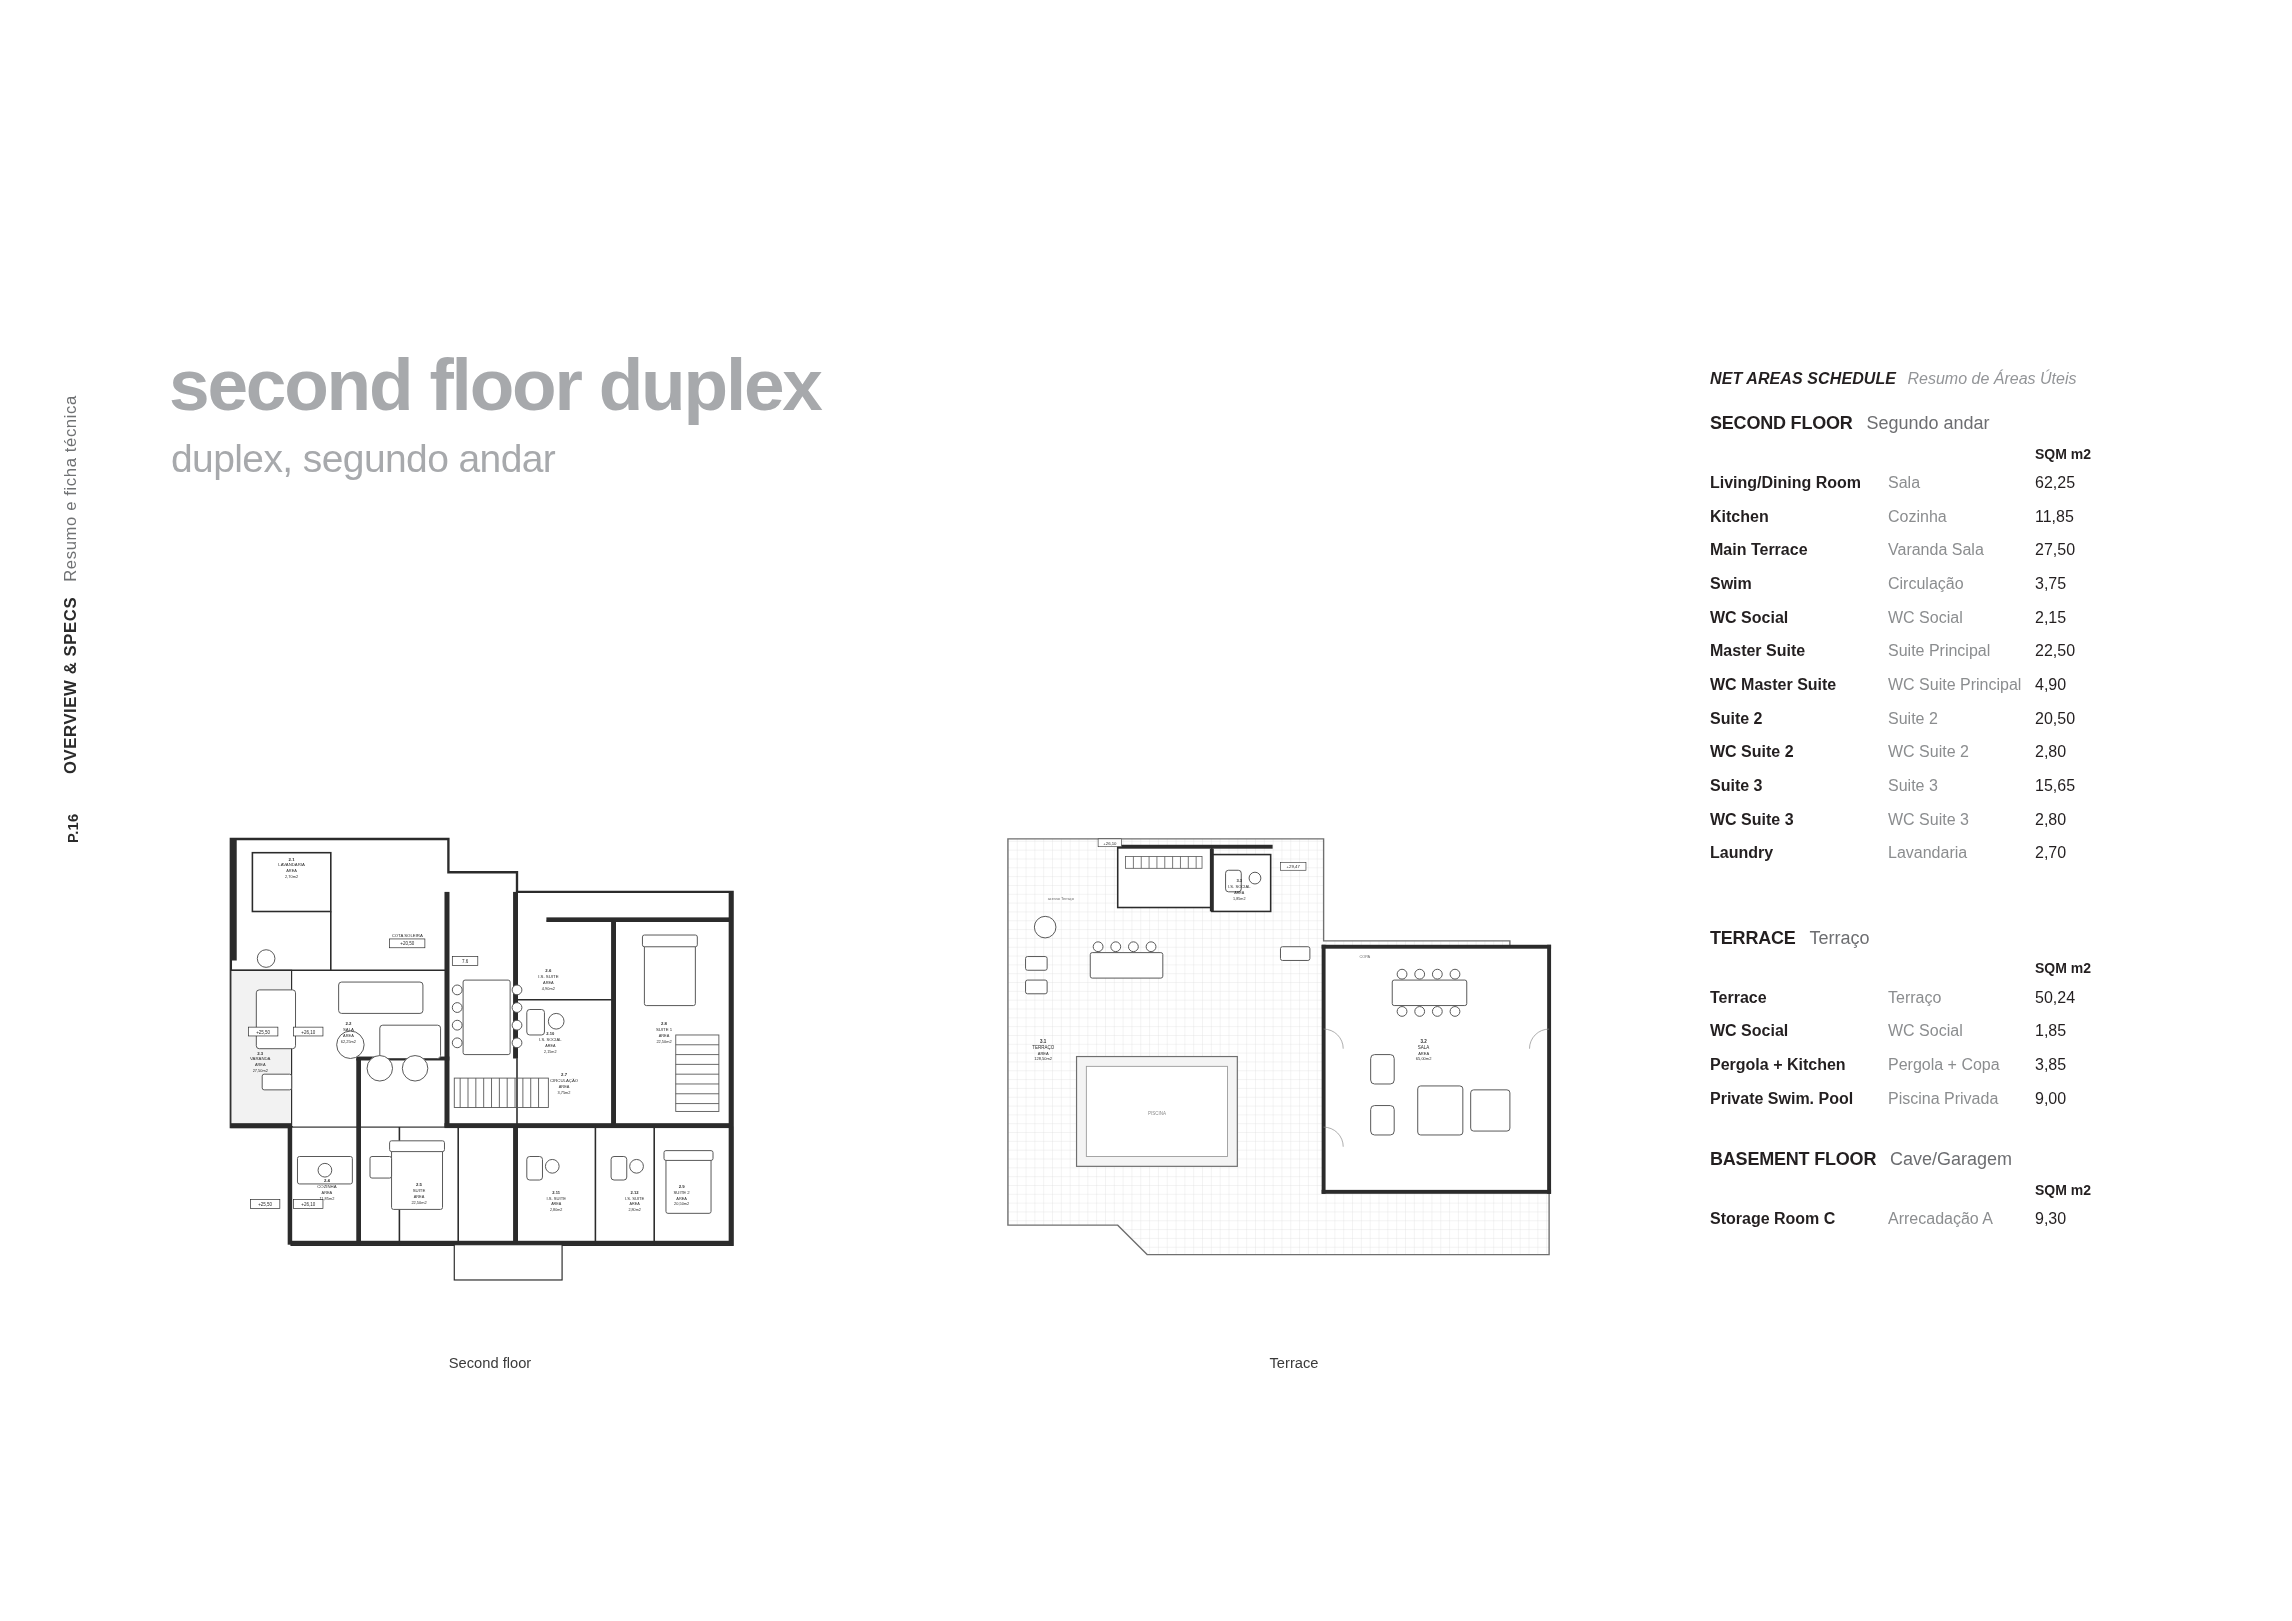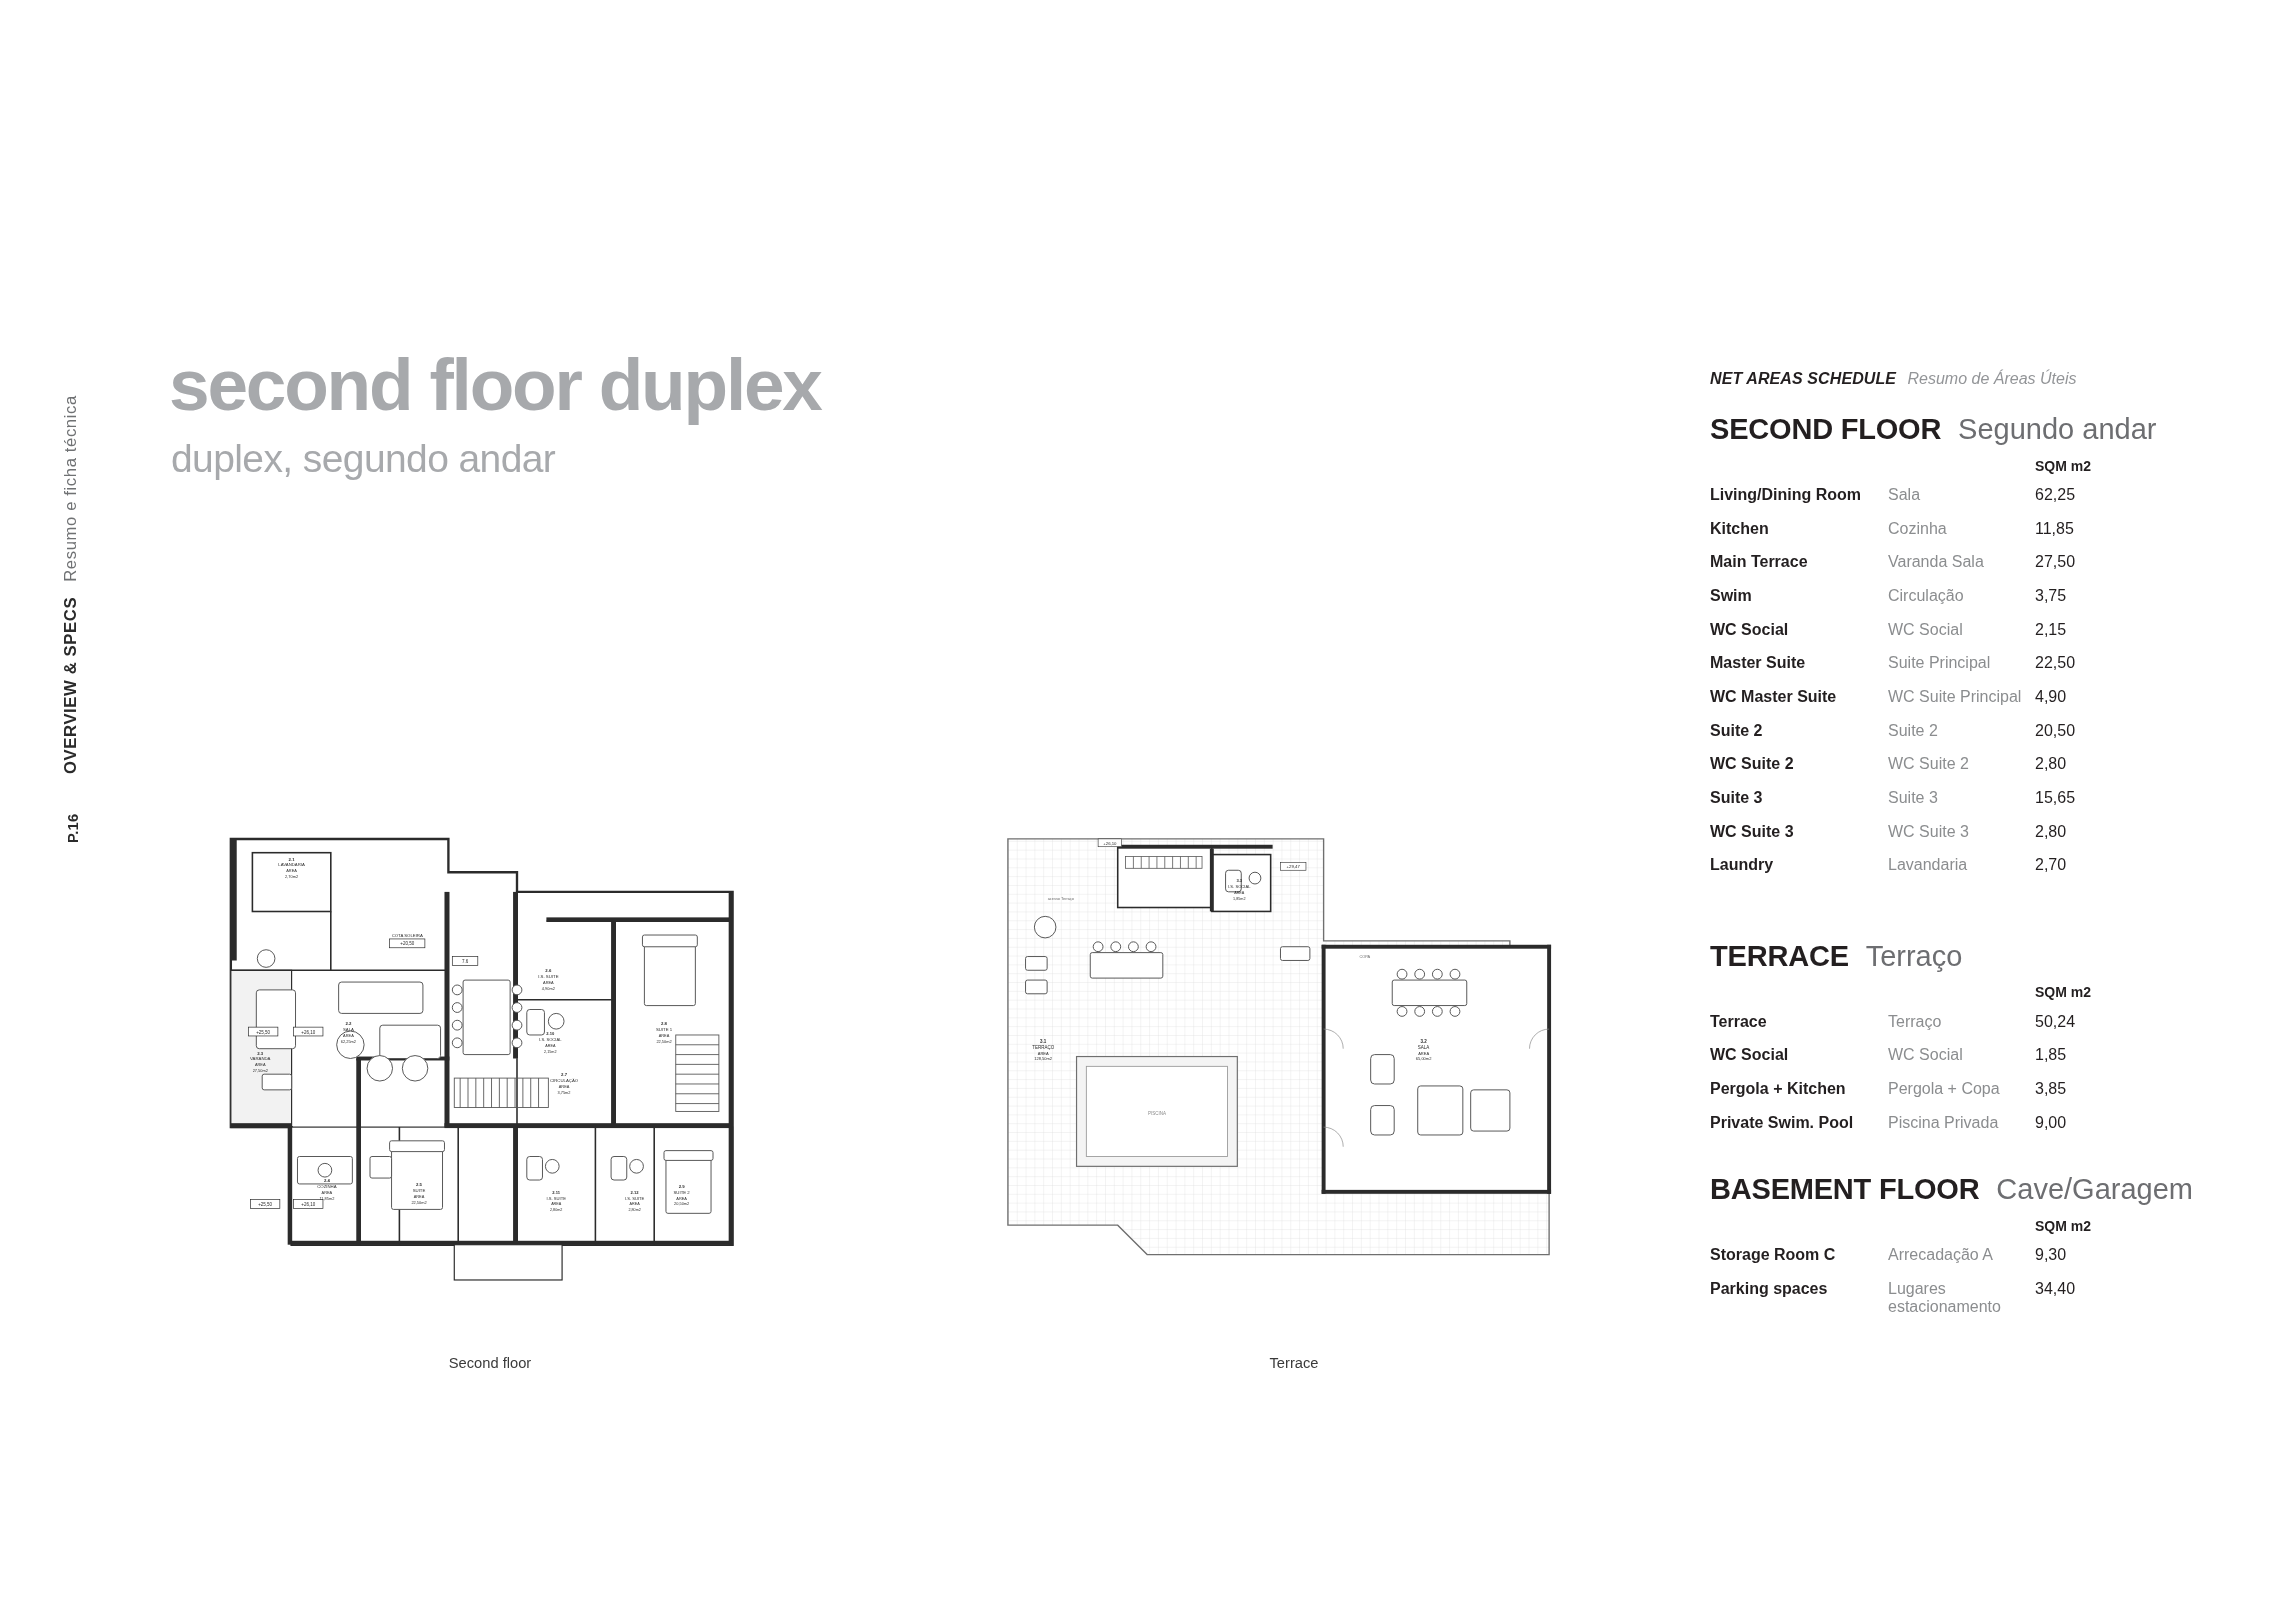--- a/index.html
+++ b/index.html
@@ -102,21 +102,21 @@
     font-weight: bold;
     color: #231f20;
     letter-spacing: 0.1px;
   }
   .sched-header .h-light {
     font-weight: normal;
     color: #939598;
     margin-left: 6.9px;
   }
   .sect-title {
-    font-size: 29px;
+    font-size: 18px;
     margin-top: 0;
     margin-bottom: 11.8px;
     white-space: nowrap;
   }
   .sect-title .t-bold { font-weight: bold; color: #231f20; letter-spacing: -0.2px;}
   .sect-title .t-light { font-weight: normal; color: #6d6e71; margin-left: 8.8px; }
 
   table.sched {
     border-collapse: collapse;
     width: 421px;
@@ -578,22 +578,17 @@
         <th></th>
         <th>SQM m2</th>
       </tr>
     </thead>
     <tbody>
       <tr>
           <td class="en">Storage Room C</td>
           <td class="pt">Arrecadação A</td>
           <td class="sqm">9,30</td>
         </tr>
-      <tr>
-          <td class="en">Parking spaces</td>
-          <td class="pt">Lugares estacionamento</td>
-          <td class="sqm">34,40</td>
-        </tr>
     </tbody>
   </table>
 
 </div>
 
 
 </body></html>

